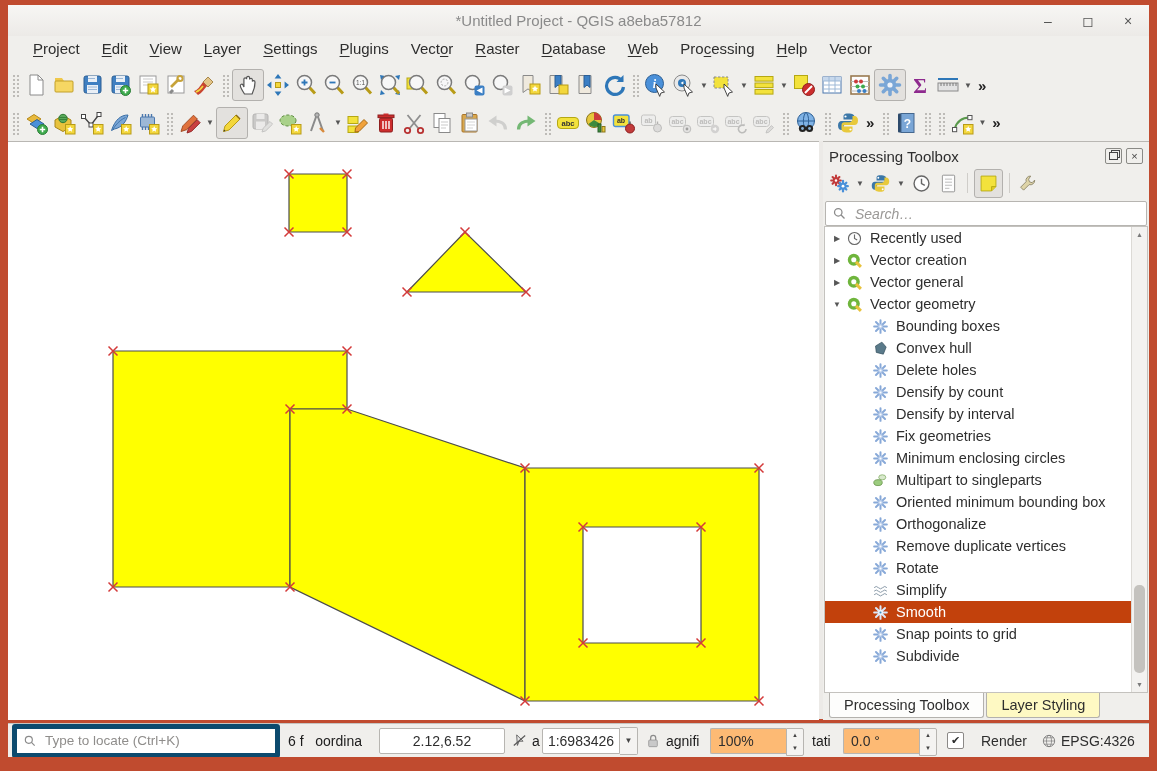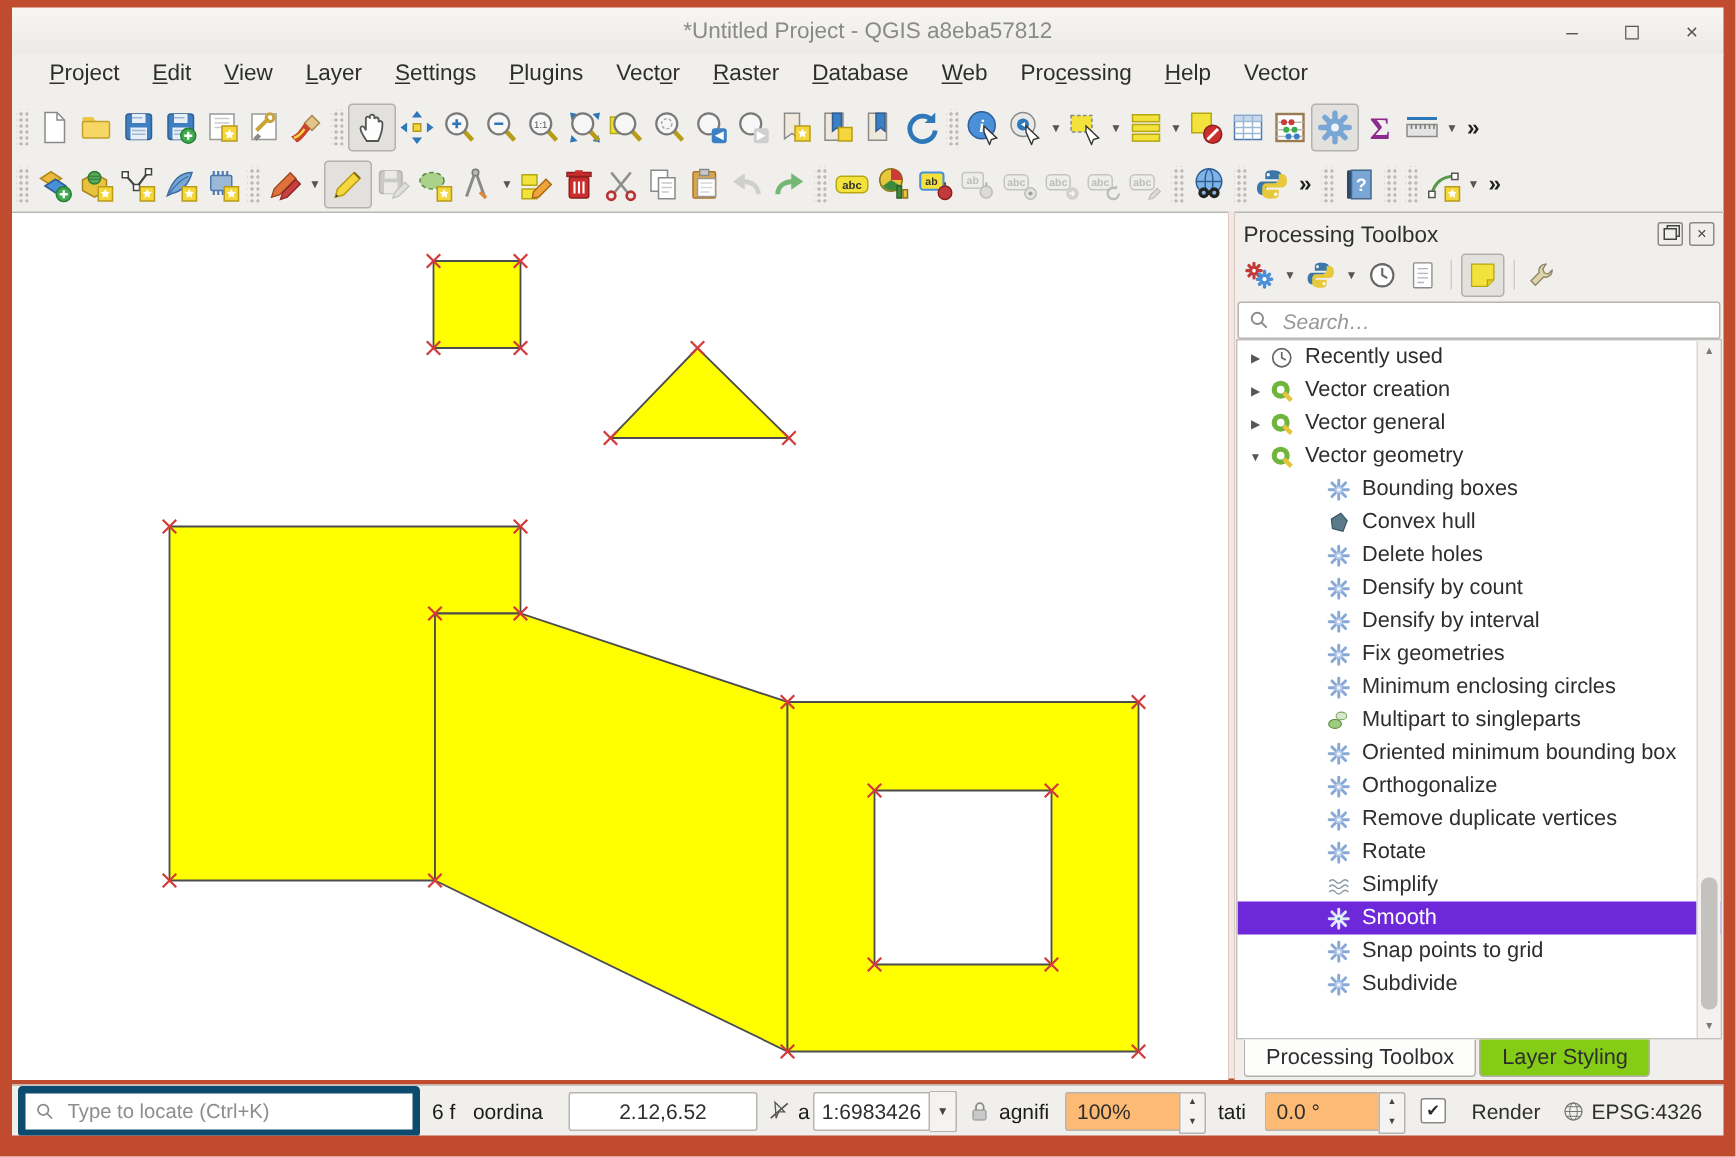--- a/index.html
+++ b/index.html
@@ -45,32 +45,32 @@
   .dock-tools .tb svg{width:21px;height:21px;}
   .dock-tools .tb.on{width:27px;height:27px;background:#e3e1de;border:1px solid #b3b1ae;}
   .vsep{width:1px;height:20px;background:#cfcdc9;margin:0 4px;}
   .search{margin:3px 2px 4px 2px;height:23px;background:#fff;border:1px solid #b7b5b1;border-radius:2px;display:flex;align-items:center;padding:0 6px;gap:6px;}
   .search input{border:none;outline:none;flex:1;font-size:14px;font-style:italic;color:#1d4ed8;background:transparent;font-family:inherit;}
   .search input::placeholder{color:#9a9896;font-style:italic;}
   
   .tree{position:absolute;left:1px;top:84px;right:1px;bottom:27px;background:#fff;border:1px solid #c4c2be;overflow:hidden;}
   .row{height:22px;display:flex;align-items:center;font-size:14.5px;white-space:nowrap;}
   .row .arr{width:12px;margin-left:6px;font-size:8px;color:#575757;text-align:center;flex:none;}
-  .row.lvl1{padding-left:56px;}
+  .row.lvl1{padding-left:44px;}
   .row .tic{width:19px;height:19px;margin:0 6px 0 2px;flex:none;display:flex;align-items:center;justify-content:center;}
   .row .tic svg{width:17px;height:17px;}
-  .row.sel{background:#6d28d9;color:#fff;}
+  .row.sel{background:#c2410c;color:#fff;}
   
   .sbar{position:absolute;top:0;right:0;width:15px;bottom:0;background:#f3f2f0;border-left:1px solid #dcdad6;}
   .sbar .up,.sbar .dn{position:absolute;left:0;width:15px;height:15px;color:#7a7a7a;font-size:7px;display:flex;align-items:center;justify-content:center;}
   .sbar .up{top:0;} .sbar .dn{bottom:0;}
   .sbar .thumb{position:absolute;left:2px;width:11px;border-radius:5px;background:#c4c2be;}
   
   .dock-tabs{position:absolute;left:0;bottom:0;height:27px;right:0;display:flex;align-items:flex-start;padding-left:6px;gap:2px;}
-  .dtab{height:24px;padding:0 14px;display:flex;align-items:center;font-size:14.5px;border:1px solid #b3b1ad;border-top:none;border-radius:0 0 3px 3px;background:#84cc16;}
+  .dtab{height:24px;padding:0 14px;display:flex;align-items:center;font-size:14.5px;border:1px solid #b3b1ad;border-top:none;border-radius:0 0 3px 3px;background:#fef9c3;}
   .dtab.active{background:#fdfdfc;}
   
   .statusbar{position:absolute;left:8px;right:8px;top:723px;height:33px;background:#f0efec;border-top:1px solid #c6c4c0;display:flex;align-items:center;padding:0 4px;overflow:hidden;}
   .locator{width:246px;height:24px;background:#fff;border:5px solid #0c4a6e;border-radius:3px;display:flex;align-items:center;padding:0 6px;gap:6px;flex:none;}
   .locator input{border:none;outline:none;flex:1;font-size:13.5px;color:#555;background:transparent;font-family:inherit;}
   .locator input::placeholder{color:#8f8d8b;}
   .sb-clip{overflow:hidden;white-space:nowrap;flex:none;font-size:14px;color:#1c1c1c;}
   .sb-box{height:24px;background:#fff;border:1px solid #b7b5b1;border-radius:2px;display:flex;align-items:center;justify-content:center;font-size:14px;flex:none;}
   .spin{display:flex;flex:none;height:26px;}
   .spin .val{width:68px;height:24px;background:#fdba74;border:1px solid #b7b5b1;border-right:none;border-radius:2px 0 0 2px;display:flex;align-items:center;padding-left:7px;font-size:14px;text-align:center;}

